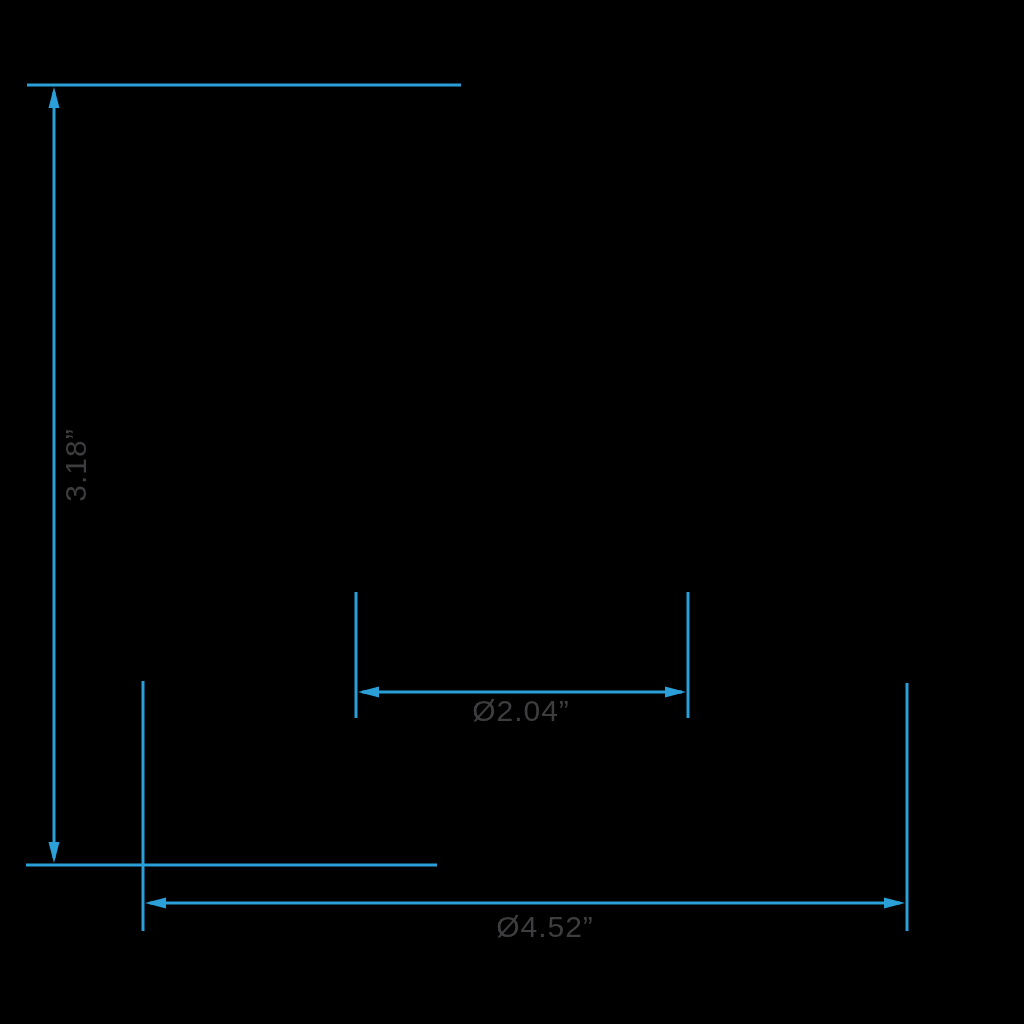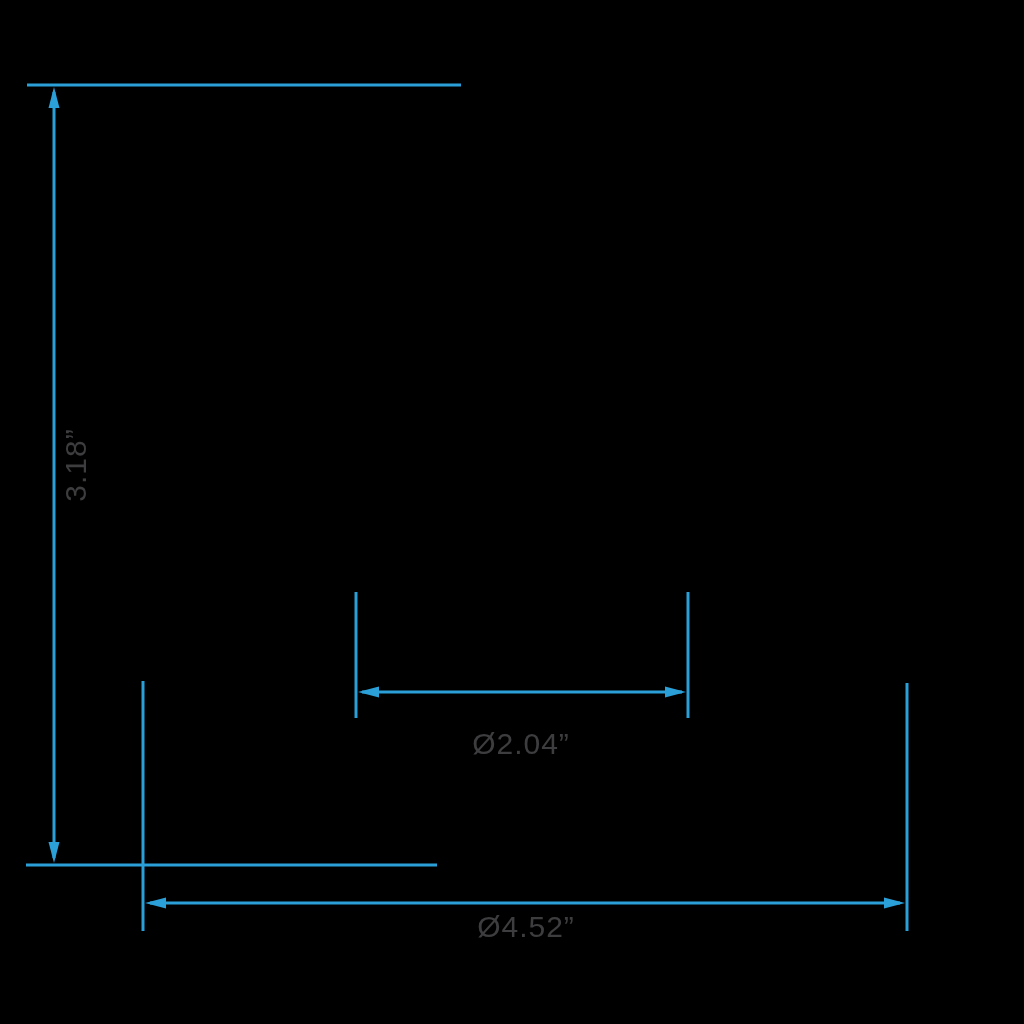--- a/index.html
+++ b/index.html
@@ -39,22 +39,22 @@
     font-weight: 400;
     letter-spacing: 1px;
     white-space: nowrap;
     transform: translate(-50%, -50%);
     user-select: none;
   }
   .dim-label.vertical {
     transform: translate(-50%, -50%) rotate(-90deg);
   }
   #height-label   { left: 76px;  top: 465px; }
-  #inner-label    { left: 521px; top: 744px; }
-  #outer-label    { left: 526px; top: 927px; }
+  #inner-label    { left: 521px; top: 711px; }
+  #outer-label    { left: 545px; top: 927px; }
 </style>
 </head>
 <body>
 
 <div class="canvas">
 
   <svg class="dim-layer" viewBox="0 0 1024 1024">
 
     <g class="dim-stroke">
       <line x1="27" y1="85" x2="461" y2="85"></line>

